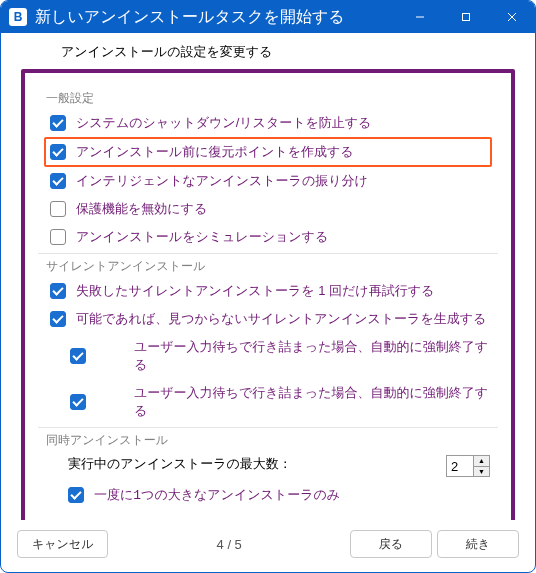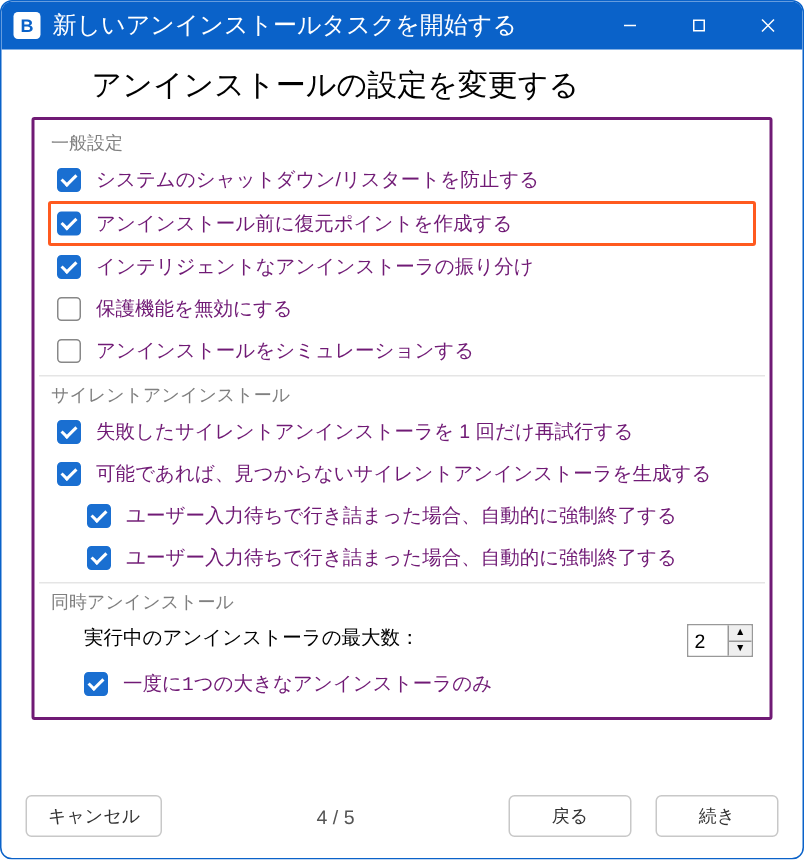--- a/index.html
+++ b/index.html
@@ -47,44 +47,44 @@
     cursor: pointer;
   }
   .titlebar svg { stroke: #fff; fill: none; stroke-width: 1; }
 
   .content {
     flex: 1;
     padding: 8px 20px 4px 20px;
     overflow: hidden;
   }
   .heading {
-    font-size: 20px;
+    font-size: 13px;
     margin: 2px 0 8px 40px;
   }
   .panel {
-    border: 2px solid #701a75;
+    border: 4px solid #701a75;
     border-radius: 2px;
-    padding: 3px;
+    padding: 13px;
   }
   .group-label {
     color: #808080;
     font-size: 12px;
     padding: 4px 8px 2px 8px;
   }
   .divider {
     border: none;
     border-top: 1px solid #e5e5e5;
     margin: 2px 0 0 0;
   }
   .row {
     display: flex;
     align-items: center;
     padding: 5px 8px 5px 12px;
   }
-  .row.indent { padding-left: 32px; }
+  .row.indent { padding-left: 32px; gap: 38px; }
   .row.indent2 { padding-left: 30px; font-family: Liberation Mono, monospace; }
   .chk {
     width: 16px; height: 16px;
     border-radius: 3px;
     border: 1px solid #888;
     margin-right: 10px;
     display: flex;
     align-items: center;
     justify-content: center;
     flex-shrink: 0;
@@ -145,21 +145,21 @@
     line-height: 1;
     cursor: pointer;
     background: #efefef;
   }
   .spinner-btn:first-child { border-bottom: 1px solid #999; }
 
   .footer {
     display: flex;
     align-items: center;
     padding: 10px 16px 14px 16px;
-    gap: 16px;
+    gap: 5px;
   }
   .btn {
     height: 28px;
     min-width: 82px;
     padding: 0 14px;
     background: #fff;
     border: 1px solid #c8c8c8;
     border-radius: 4px;
     font-size: 12px;
     color: #333;

